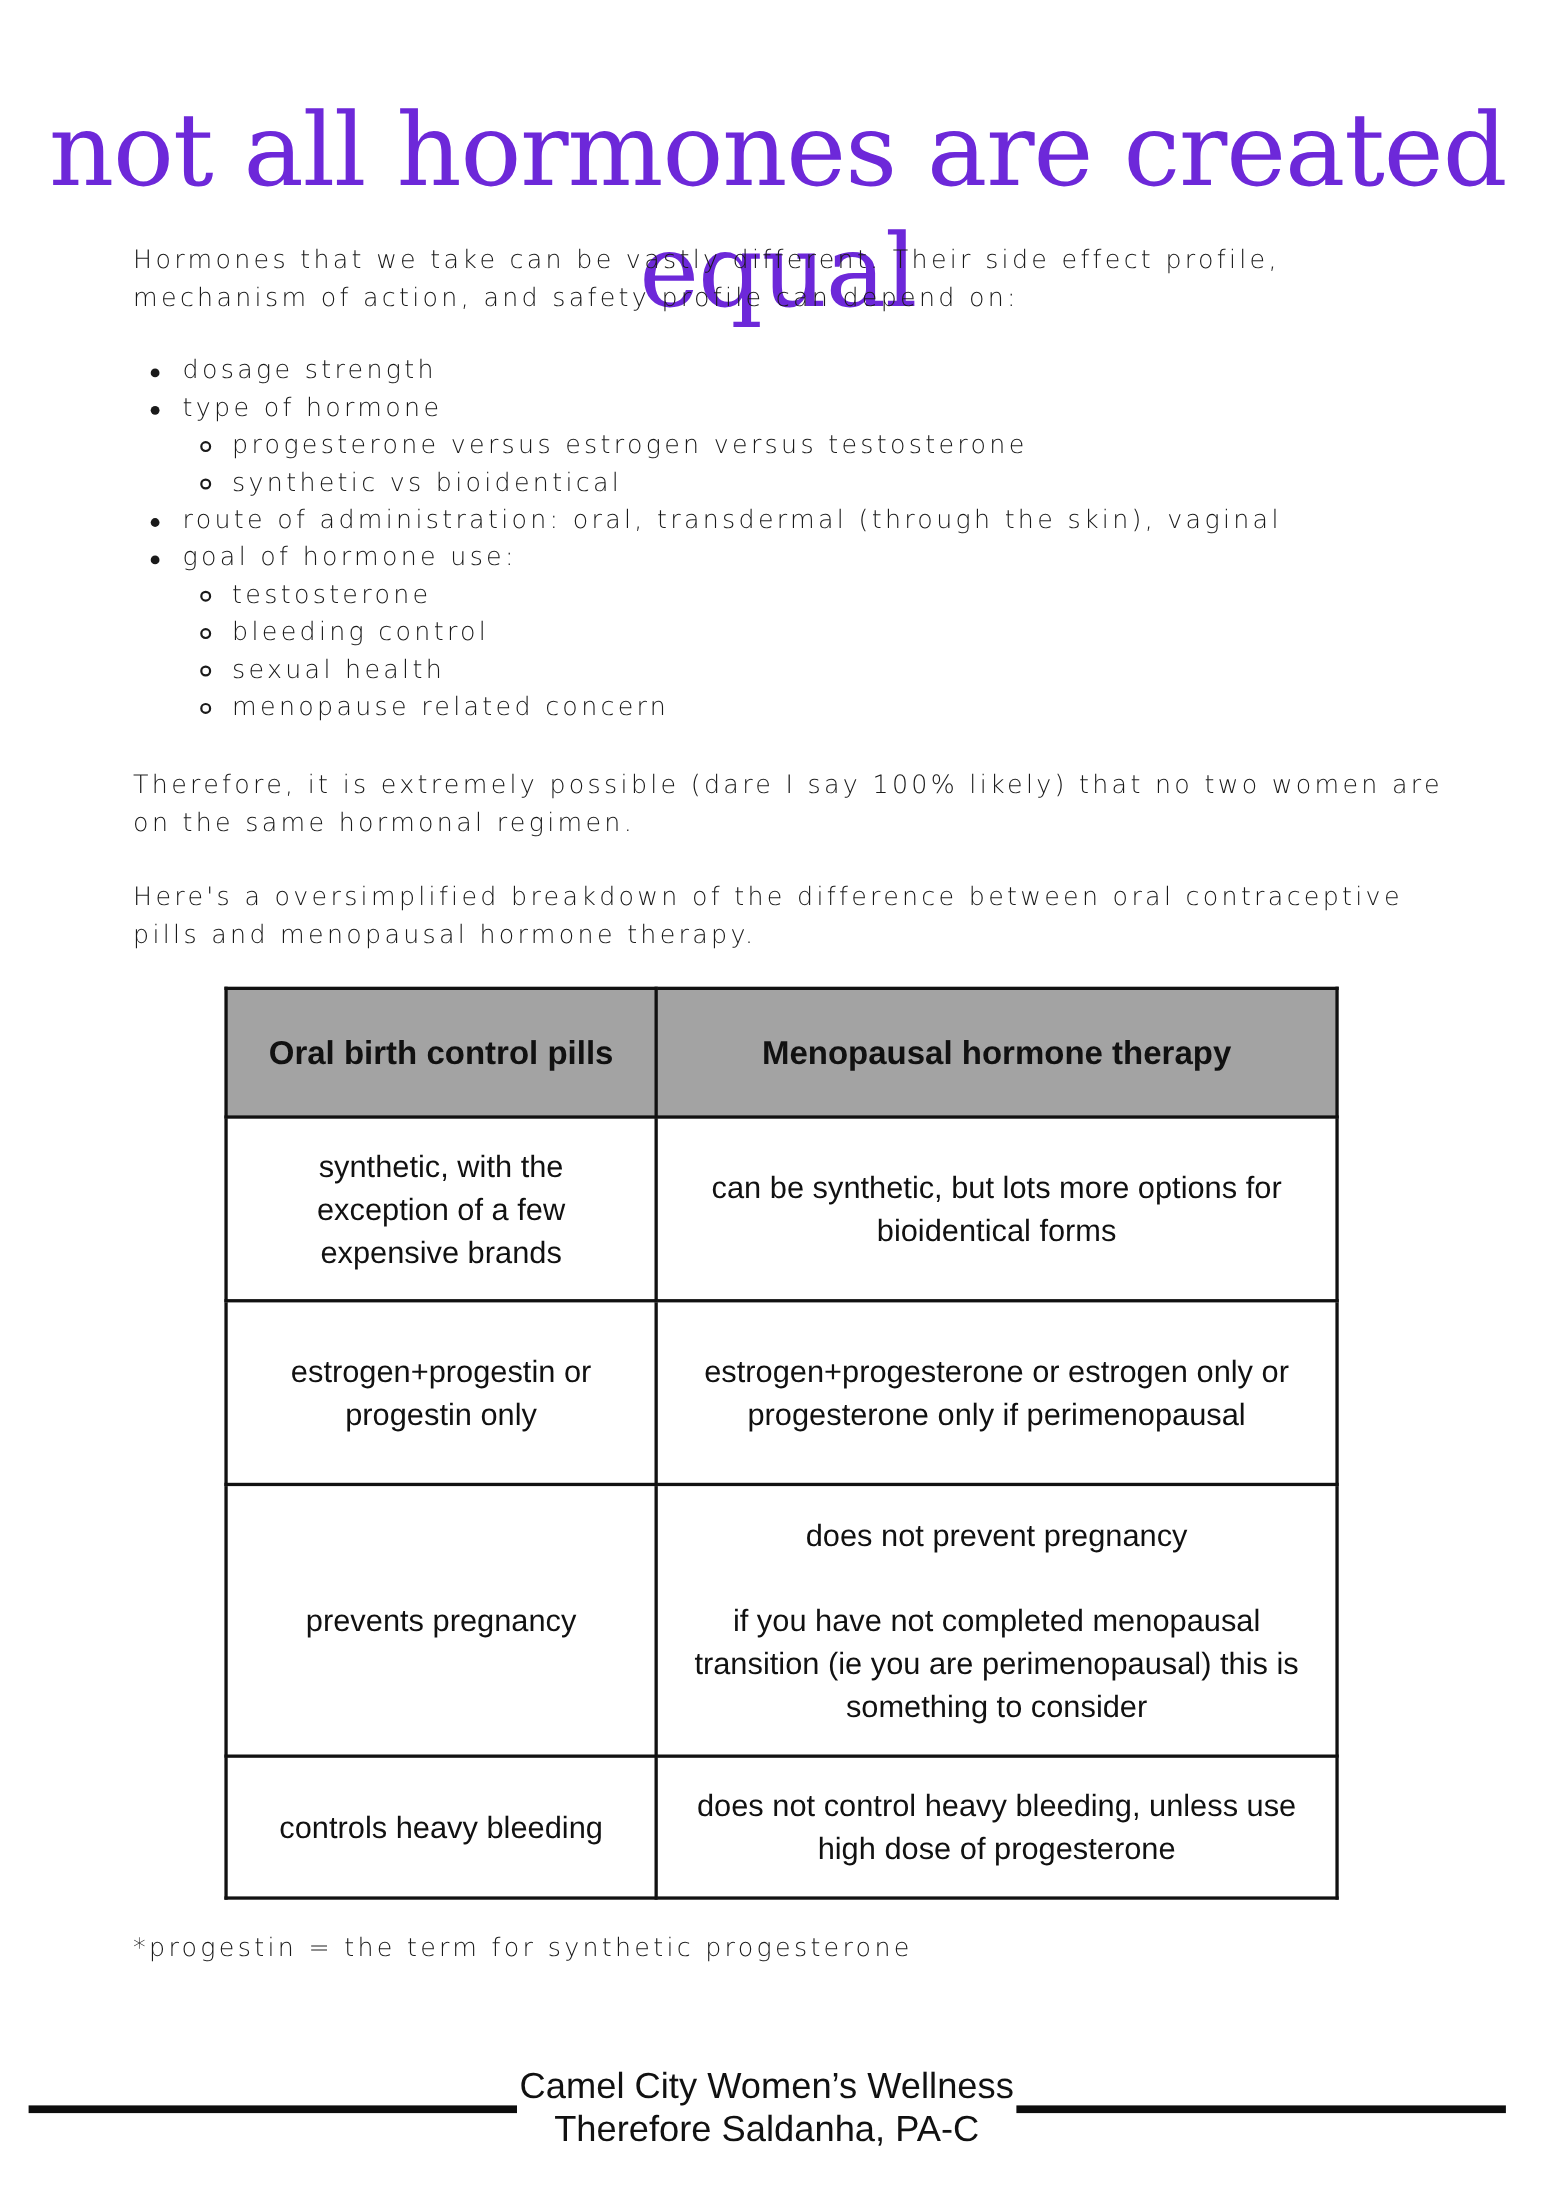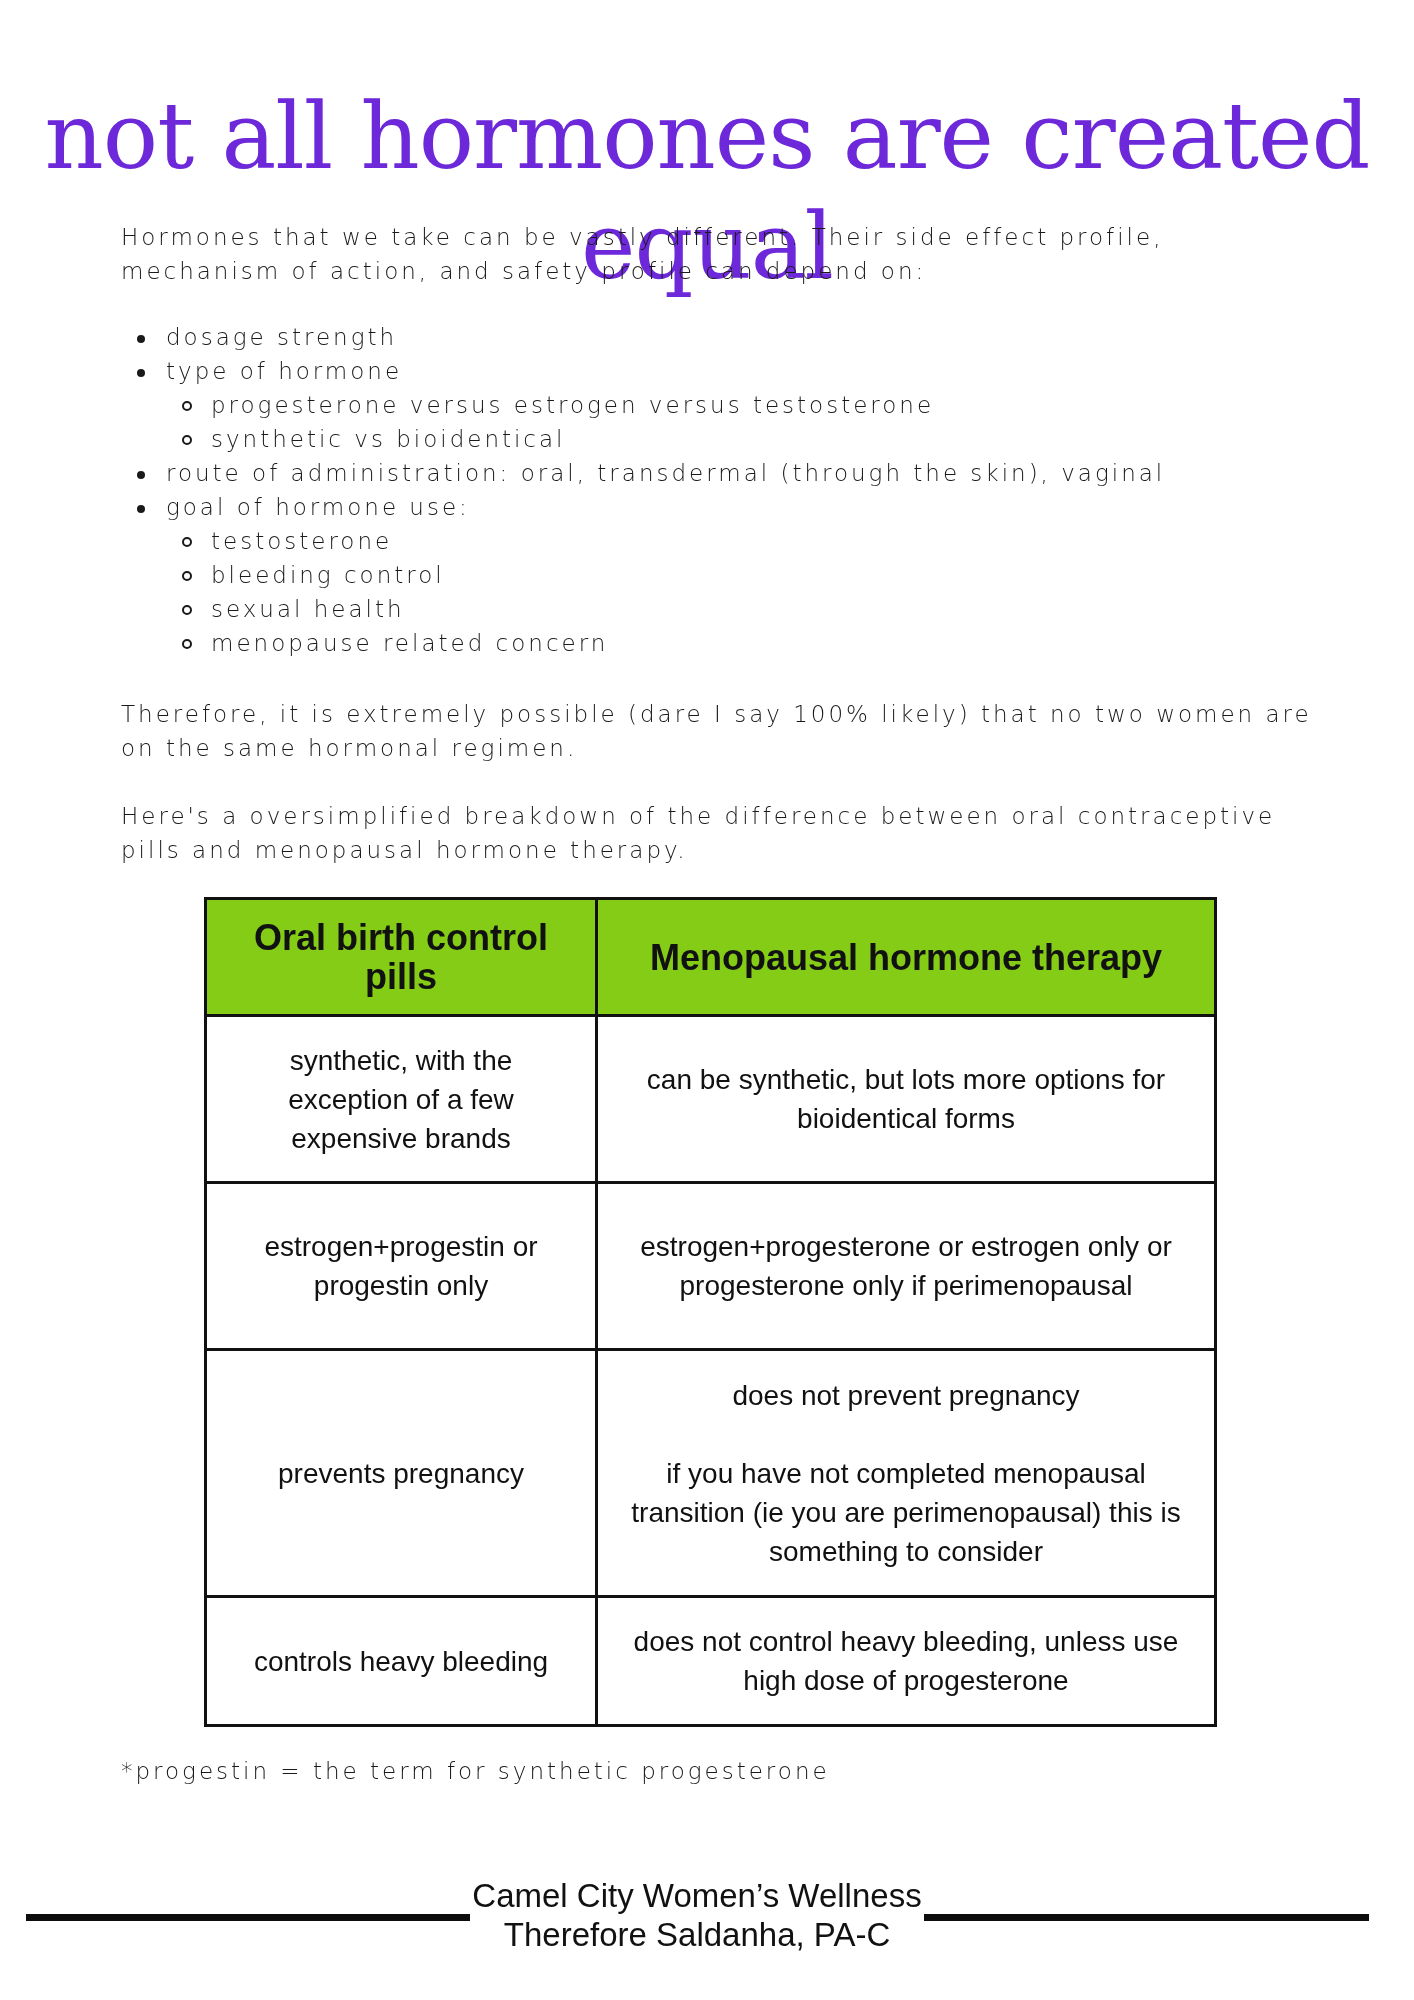--- a/index.html
+++ b/index.html
@@ -12,21 +12,21 @@
   .list { position:absolute; left:121px; top:320px; margin:0; padding:0; list-style:none; }
   .list li { position:relative; padding-left:45px; height:34px; white-space:nowrap; }
   .list li.sub { padding-left:90px; }
   .list li .dot { position:absolute; left:16px; top:15px; width:8px; height:8px; border-radius:50%; background:#1a1a1a; }
   .list li.sub .dot { left:61px; top:13px; width:6px; height:6px; background:transparent; border:2px solid #1a1a1a; }
   .therefore { top:697px; }
   .heres { top:799px; }
   table.cmp { position:absolute; left:204px; top:897px; width:1013px; border-collapse:collapse;
     font-family:"Liberation Sans", sans-serif; font-size:28px; color:#111; }
   table.cmp td, table.cmp th { border:3px solid #111; text-align:center; vertical-align:middle; line-height:39px; padding:0 24px; }
-  table.cmp th { background:#84cc16; font-weight:bold; height:114px; font-size:36px; }
+  table.cmp th { background:#a3a3a3; font-weight:bold; height:114px; font-size:30px; }
   table.cmp .c1 { width:340px; }
   .r1 td { height:164px; }
   .r2 td { height:164px;margin-top:24px; }
   .r3 td { height:244px; }
   .r4 td { height:126px; }
   .gap { display:block; height:39px; }
   .footnotes { position:absolute; left:121px; top:1754px; }
   .footer-line { position:absolute; top:1914px; height:7px; background:#0d0d0d; }
   .fl-left { left:26px; width:444px; }
   .fl-right { left:924px; width:445px; }

